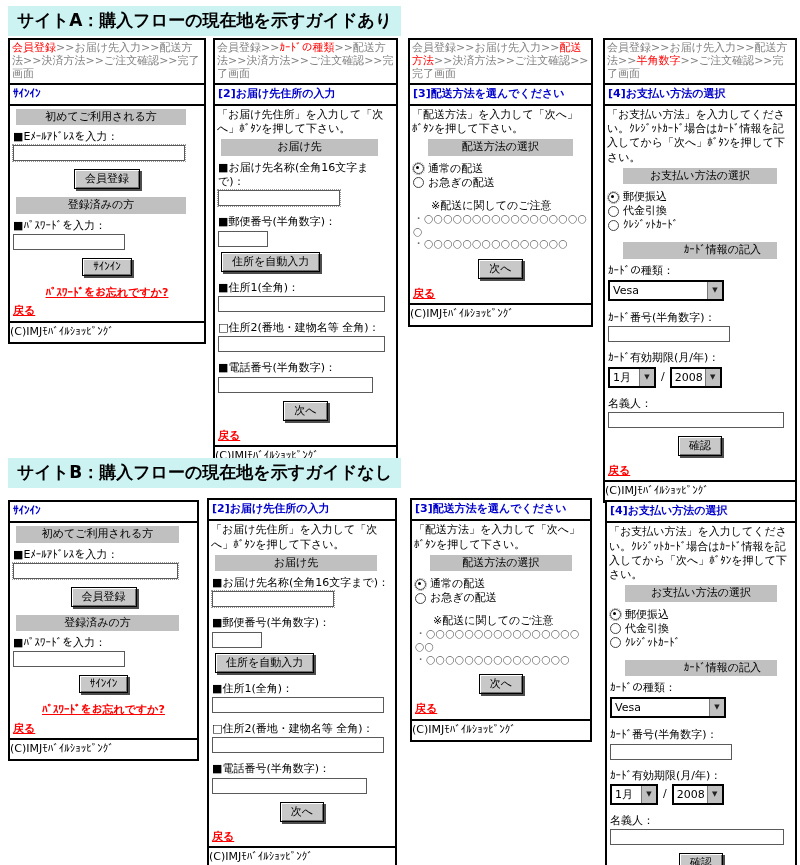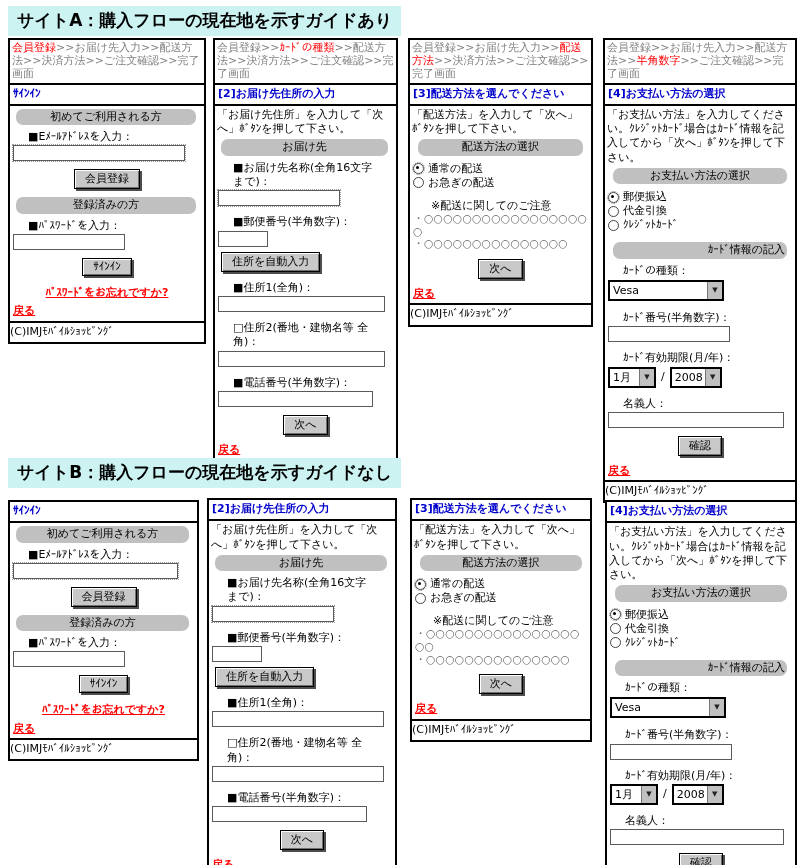--- a/index.html
+++ b/index.html
@@ -18,24 +18,24 @@
   .crumb {
     color:#808080; padding:1px 2px 2px; border-bottom:2px solid #000;
     font-size:11px; line-height:1.2;
   }
   .crumb .active { color:#FF0000; }
   .scr-header {
     color:#0000CC; font-weight:bold; padding:2px 3px 3px;
     border-bottom:2px solid #000;
   }
   .instruction { padding:2px 2px 0; }
-  .graybar { background:#C0C0C0; text-align:center; padding:1px 2px; margin:3px 8px;border-radius:7px; }
+  .graybar { background:#C0C0C0; text-align:center; padding:1px 16px; margin:3px 18px; }
   .graybar.indent { margin-left:6px; }
   .graybar.leftalign { text-align:right; margin-top:10px; }
-  .flabel { margin:9px 18px 1px; }
+  .flabel { margin:9px 3px 1px; }
   .flabel.tight { margin-top:5px; }
   .input {
     display:block; margin:0 3px; border:1px solid #5a5a5a; background:#fff;
     height:16px; box-sizing:border-box; font-size:11px; font-family:inherit; padding:0 2px;
   }
   .input.dotted { outline:1px dotted #999; }
   .w-email { width:calc(100% - 22px); }
   .w-pw    { width:112px; }
   .w-name  { width:122px; }
   .w-zip   { width:50px; }

